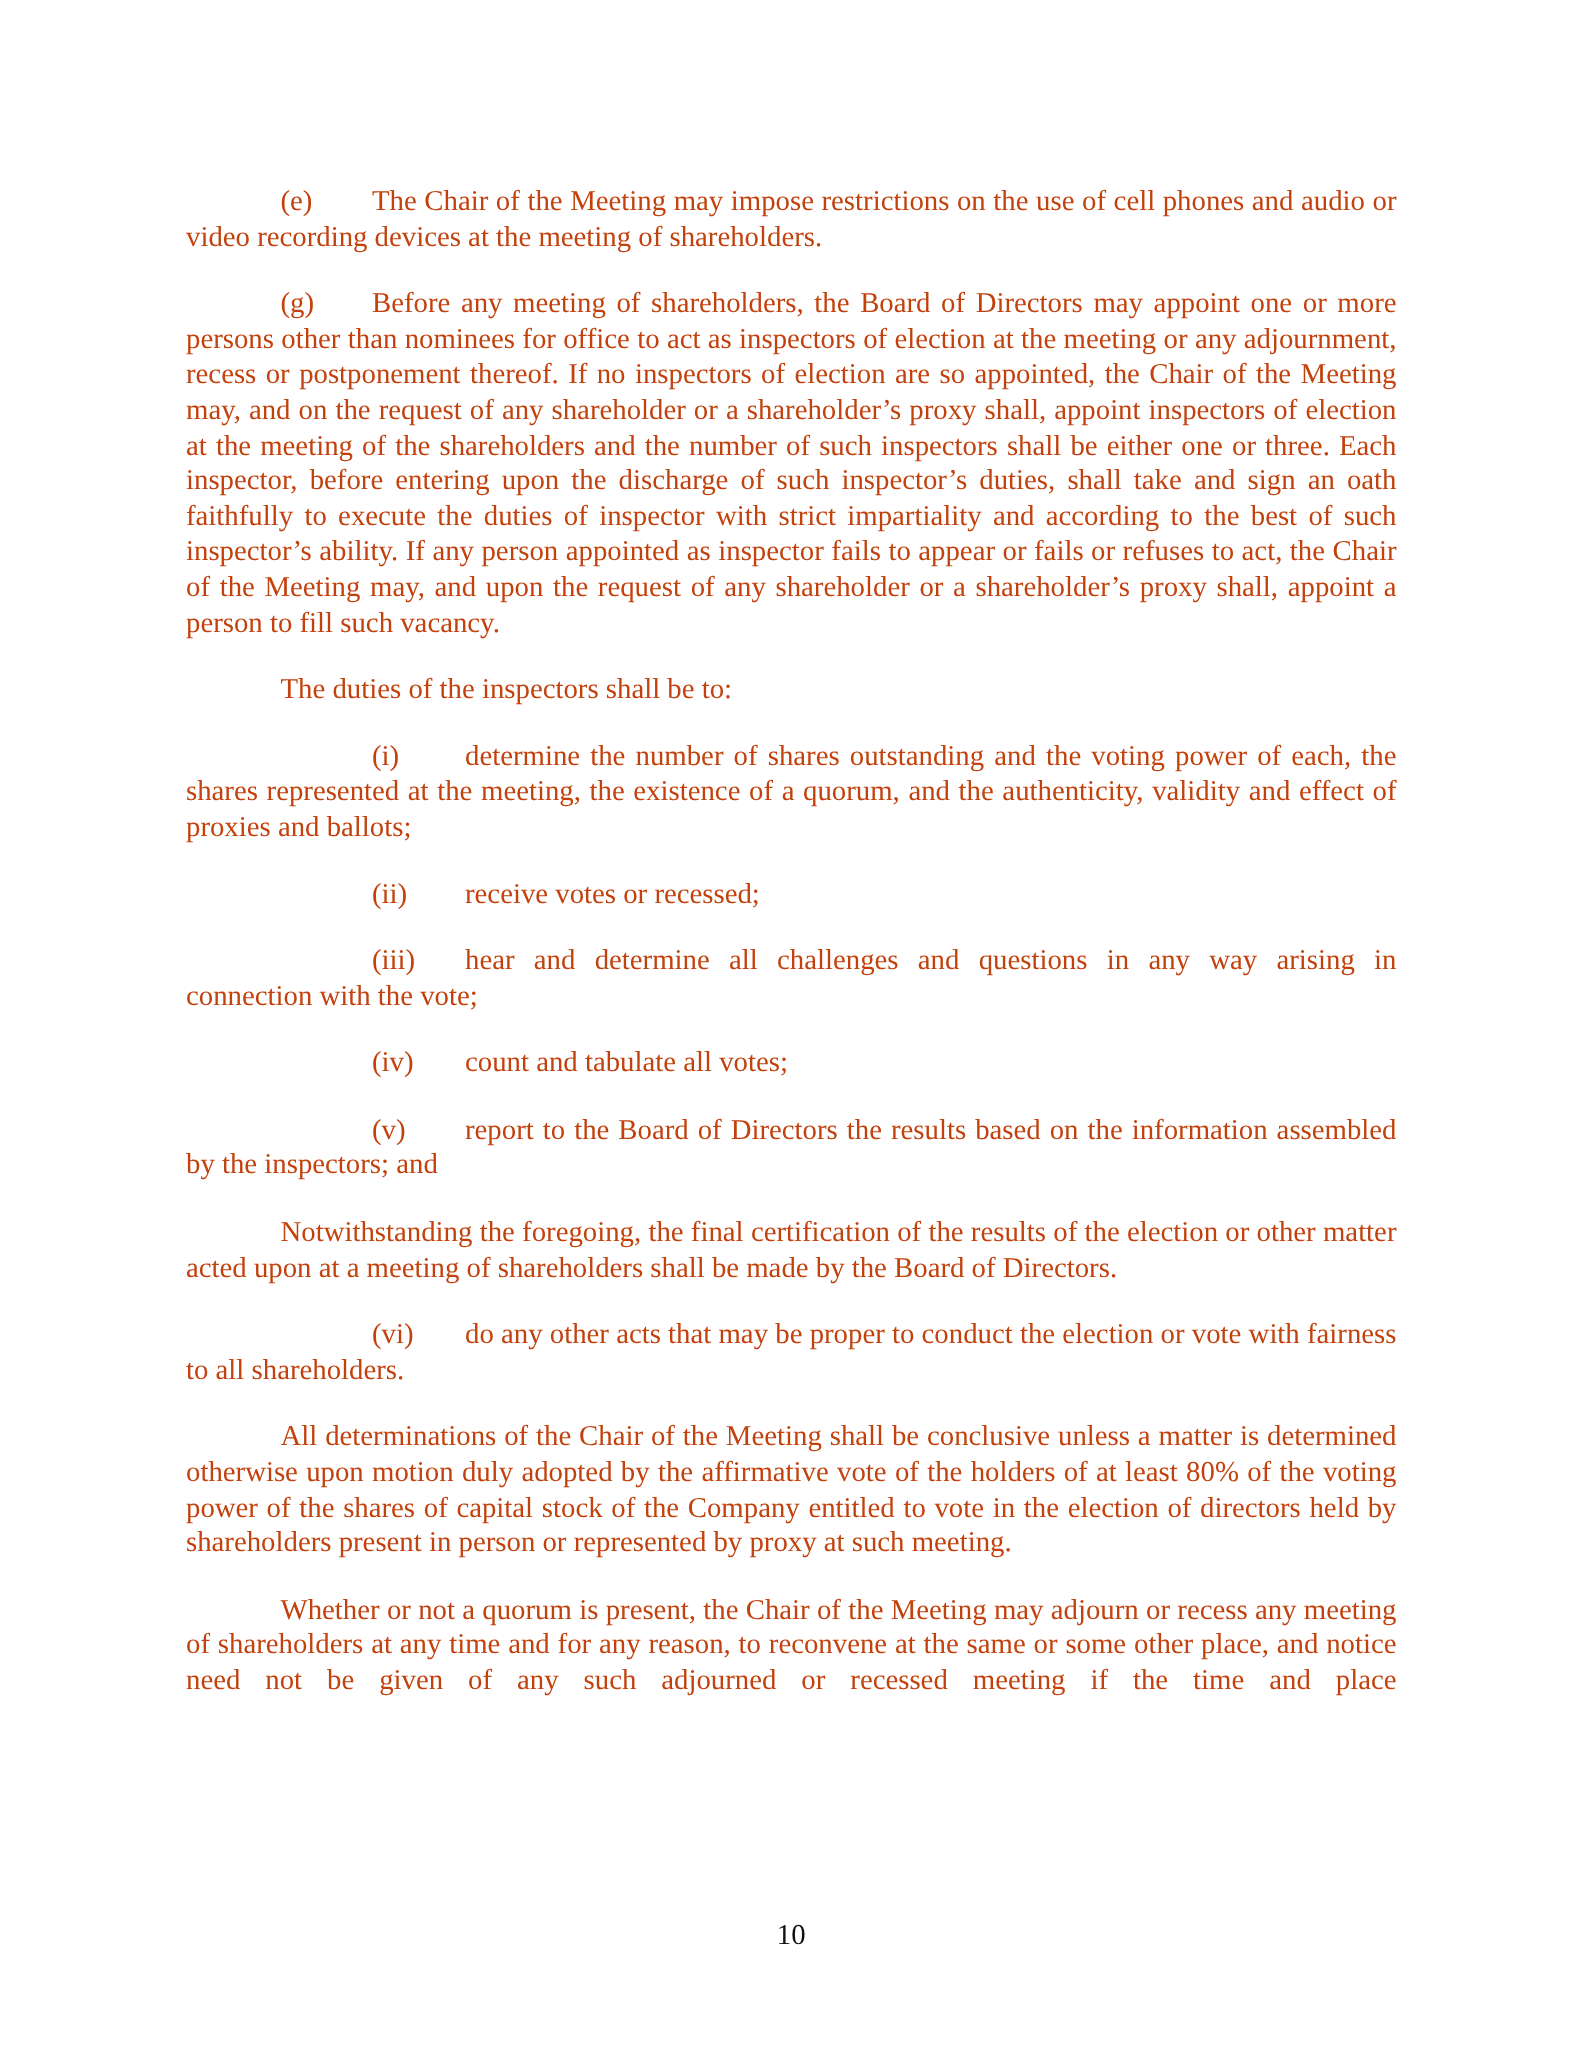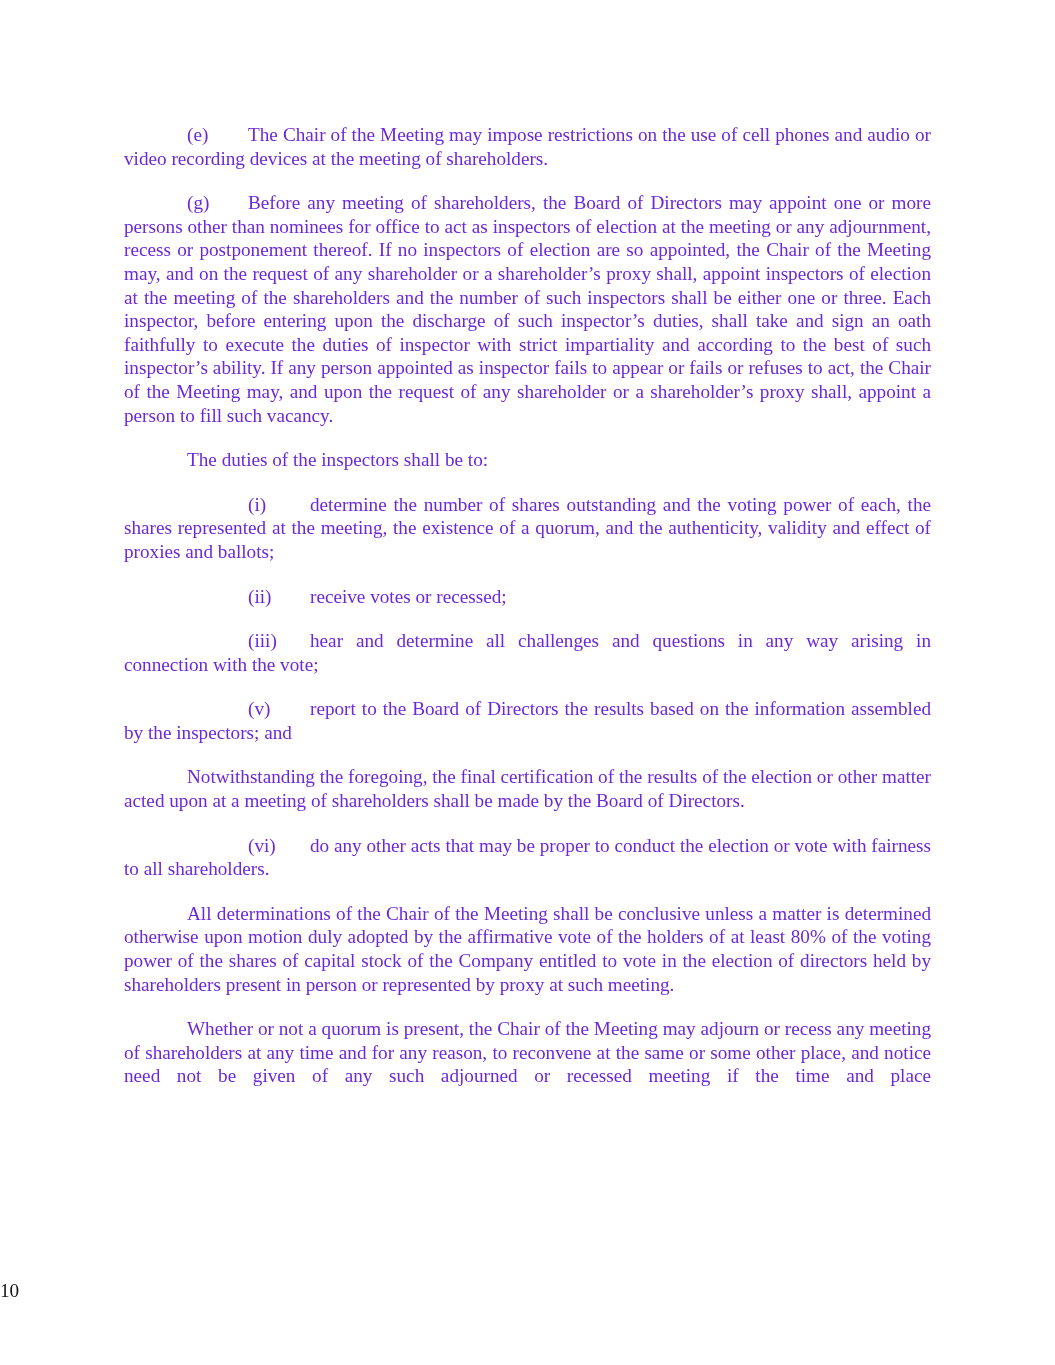--- a/index.html
+++ b/index.html
@@ -1,29 +1,29 @@
 <!DOCTYPE html>
 <html><head>
 <meta charset="utf-8">
 <style>
   html, body { margin: 0; padding: 0; background: #ffffff; }
   body { width: 1055px; height: 1365px; position: relative; overflow: hidden; }
   .page {
     position: absolute; left: 124px; top: 123px; width: 807px;
     font-family: "Liberation Serif", "DejaVu Serif", serif;
-    font-size: 19.2px; line-height: 23.6px; color: #6d28d9;
+    font-size: 19.2px; line-height: 23.6px; color: #c2410c;
   }
   .para { margin: 0 0 21px 0; text-align: justify; text-align-last: left; }
   .para.first-line-indent { text-indent: 63px; }
   .lbl { display: inline-block; text-indent: 0; }
   .lbl-a { width: 61px; }
   .sub { text-indent: 124px; }
   .lbl-b { width: 62px; }
   .footer {
-    position: absolute; left: 0; width: 1055px; top: 1280px; text-align: left;
+    position: absolute; left: 0; width: 1055px; top: 1280px; text-align: center;
     font-family: "Liberation Serif", "DejaVu Serif", serif; font-size: 19.2px; color: #111111;
   }
 </style>
 </head>
 <body>
 
 <div class="page">
 
   <p class="para first-line-indent"><span class="lbl lbl-a">(e)</span><span>The Chair of the Meeting may impose restrictions on the use of cell phones and audio or video recording devices at the meeting of shareholders.</span></p>
 
@@ -31,20 +31,21 @@
   <p class="para first-line-indent"><span class="lbl lbl-a">(g)</span><span>Before any meeting of shareholders, the Board of Directors may appoint one or more persons other than nominees for office to act as inspectors of election at the meeting or any adjournment, recess or postponement thereof. If no inspectors of election are so appointed, the Chair of the Meeting may, and on the request of any shareholder or a shareholder’s proxy shall, appoint inspectors of election at the meeting of the shareholders and the number of such inspectors shall be either one or three. Each inspector, before entering upon the discharge of such inspector’s duties, shall take and sign an oath faithfully to execute the duties of inspector with strict impartiality and according to the best of such inspector’s ability. If any person appointed as inspector fails to appear or fails or refuses to act, the Chair of the Meeting may, and upon the request of any shareholder or a shareholder’s proxy shall, appoint a person to fill such vacancy.</span></p>
 
   <p class="para first-line-indent">The duties of the inspectors shall be to:</p>
 
   <p class="para sub"><span class="lbl lbl-b">(i)</span><span>determine the number of shares outstanding and the voting power of each, the shares represented at the meeting, the existence of a quorum, and the authenticity, validity and effect of proxies and ballots;</span></p>
 
   <p class="para sub"><span class="lbl lbl-b">(ii)</span><span>receive votes or recessed;</span></p>
 
   <p class="para sub"><span class="lbl lbl-b">(iii)</span><span>hear and determine all challenges and questions in any way arising in connection with the vote;</span></p>
 
+  <p class="para sub"><span class="lbl lbl-b">(iv)</span><span>count and tabulate all votes;</span></p>
 
   <p class="para sub"><span class="lbl lbl-b">(v)</span><span>report to the Board of Directors the results based on the information assembled by the inspectors; and</span></p>
 
   <p class="para first-line-indent">Notwithstanding the foregoing, the final certification of the results of the election or other matter acted upon at a meeting of shareholders shall be made by the Board of Directors.</p>
 
   <p class="para sub"><span class="lbl lbl-b">(vi)</span><span>do any other acts that may be proper to conduct the election or vote with fairness to all shareholders.</span></p>
 
   <p class="para first-line-indent">All determinations of the Chair of the Meeting shall be conclusive unless a matter is determined otherwise upon motion duly adopted by the affirmative vote of the holders of at least 80% of the voting power of the shares of capital stock of the Company entitled to vote in the election of directors held by shareholders present in person or represented by proxy at such meeting.</p>
 
   <p class="para first-line-indent" style="text-align-last: justify;">Whether or not a quorum is present, the Chair of the Meeting may adjourn or recess any meeting of shareholders at any time and for any reason, to reconvene at the same or some other place, and notice need not be given of any such adjourned or recessed meeting if the time and place</p>

